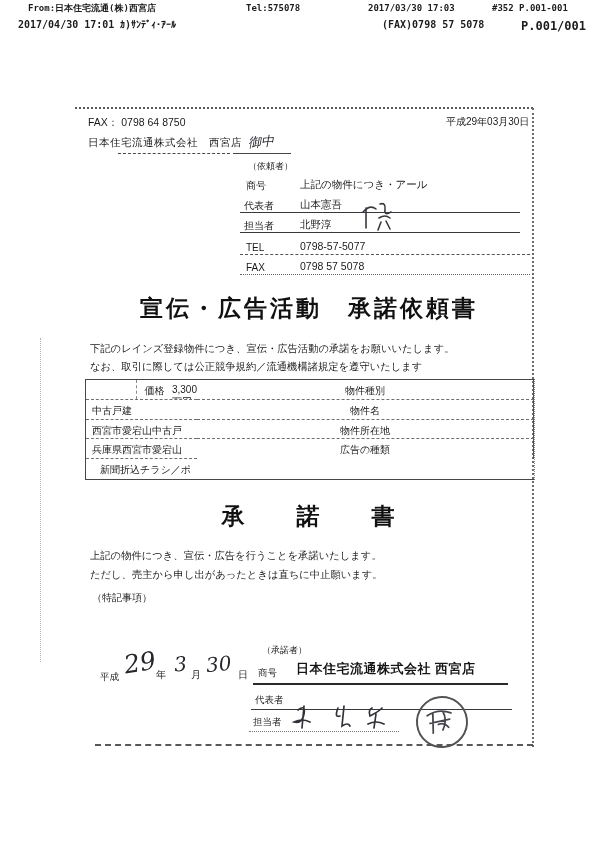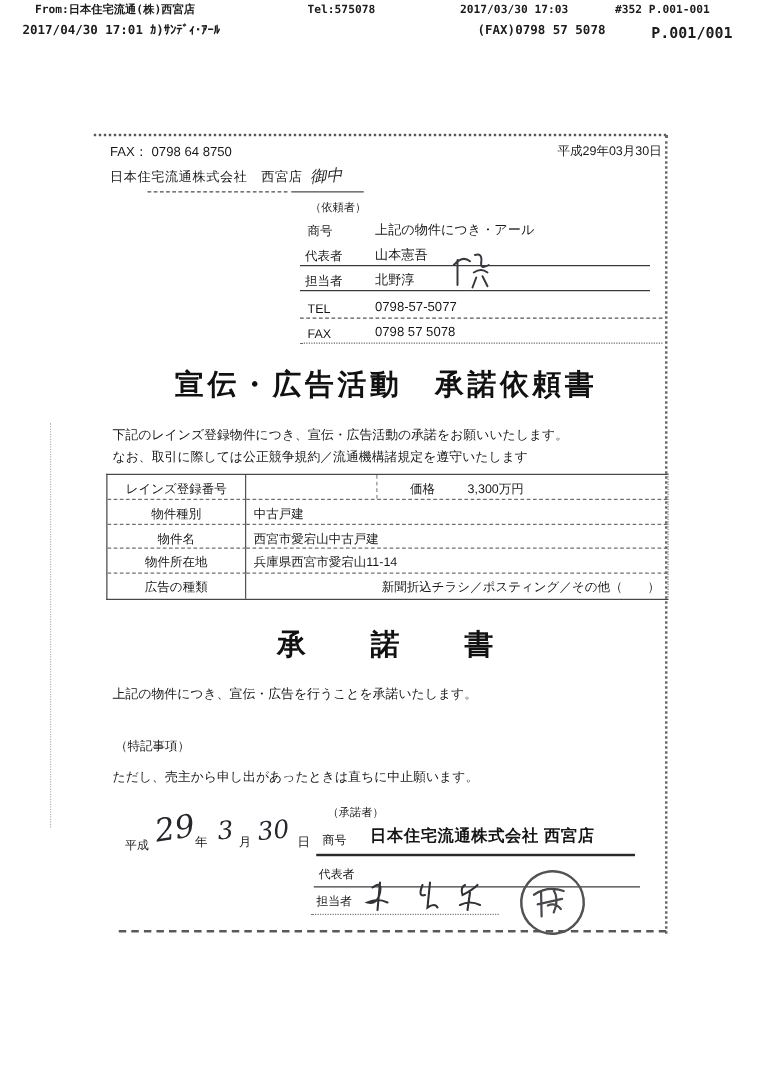--- a/index.html
+++ b/index.html
@@ -90,40 +90,39 @@
   <span class="t" style="left:246px;top:262px;font-size:10px;text-align:center;">FAX</span>
   <span class="t" style="left:300px;top:260px;font-size:10.5px;">0798 57 5078</span>
   <div class="line" style="left:240px;top:274px;width:290px;border-bottom:1px dotted #666;"></div>
 
   <div class="t center-band title" style="top:294px;font-size:23px;letter-spacing:3px;">宣伝・広告活動　承諾依頼書</div>
 
   <span class="t" style="left:90px;top:343px;font-size:10.3px;">下記のレインズ登録物件につき、宣伝・広告活動の承諾をお願いいたします。</span>
   <span class="t" style="left:90px;top:361px;font-size:10.3px;">なお、取引に際しては公正競争規約／流通機構諸規定を遵守いたします</span>
 
   <div class="ptable">
-    <div class="pcell plabel">レインズ登録番号</div>
     <div class="pcell pval1">
       <span class="spacer"></span>
       <span class="pl">価格</span>
       <span class="pv">3,300万円</span>
     </div>
     <div class="pcell plabel">物件種別</div>
     <div class="pcell">中古戸建</div>
     <div class="pcell plabel">物件名</div>
     <div class="pcell">西宮市愛宕山中古戸建</div>
     <div class="pcell plabel">物件所在地</div>
     <div class="pcell">兵庫県西宮市愛宕山11-14</div>
     <div class="pcell plabel prow-last">広告の種類</div>
     <div class="pcell prow-last" style="text-align:right;">新聞折込チラシ／ポスティング／その他（　　）</div>
   </div>
 
   <div class="t center-band title" style="top:502px;font-size:23px;letter-spacing:2px;">承　　諾　　書</div>
 
   <span class="t" style="left:90px;top:550px;font-size:10.3px;">上記の物件につき、宣伝・広告を行うことを承諾いたします。</span>
-  <span class="t" style="left:90px;top:569px;font-size:10.3px;margin-top:48px;">ただし、売主から申し出があったときは直ちに中止願います。</span>
+  <span class="t" style="left:90px;top:569px;font-size:10.3px;">ただし、売主から申し出があったときは直ちに中止願います。</span>
   <span class="t" style="left:92px;top:592px;font-size:10px;">（特記事項）</span>
 
   <span class="t" style="left:100px;top:671px;font-size:9.5px;">平成</span>
   <span class="t hw" style="left:124px;top:648px;font-size:25px;transform:rotate(-9deg);">29</span>
   <span class="t" style="left:156px;top:669px;font-size:10px;">年</span>
   <span class="t hw" style="left:174px;top:652px;font-size:20px;transform:rotate(-5deg);">3</span>
   <span class="t" style="left:191px;top:669px;font-size:10px;">月</span>
   <span class="t hw" style="left:206px;top:652px;font-size:20px;transform:rotate(-6deg);">30</span>
   <span class="t" style="left:238px;top:669px;font-size:10px;">日</span>
 

